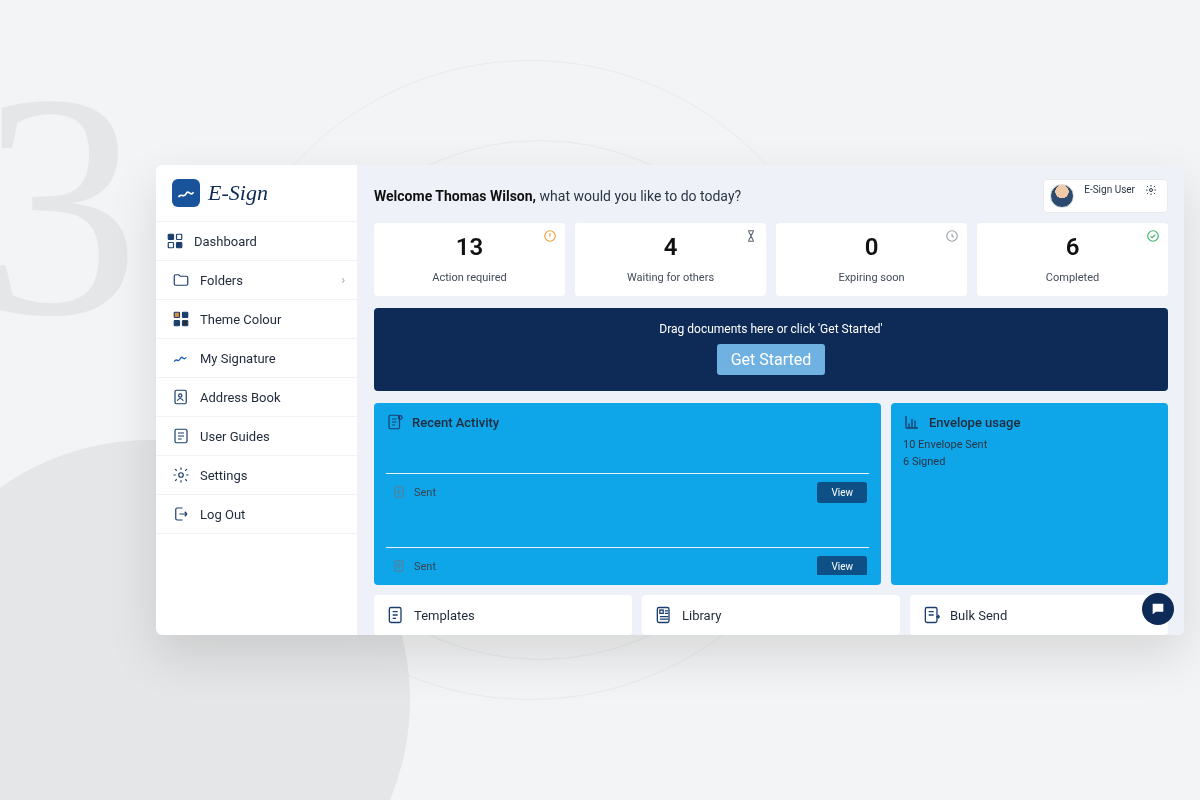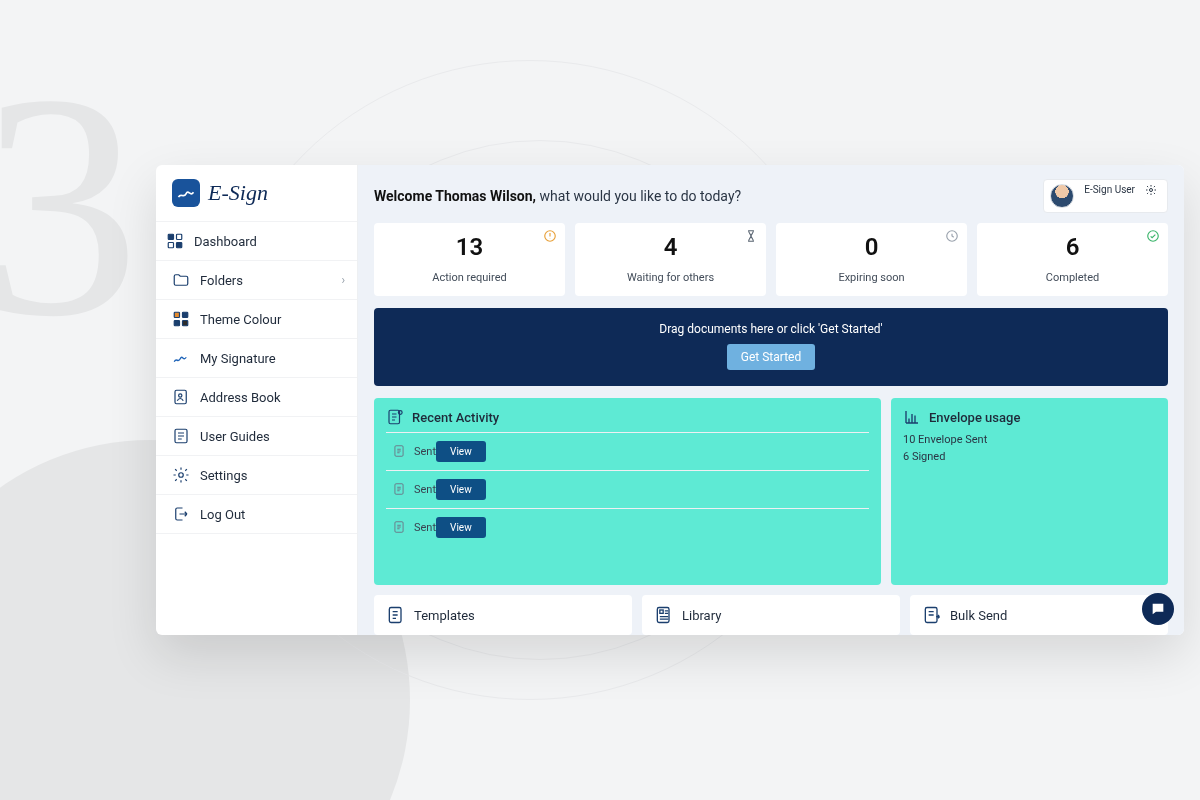--- a/index.html
+++ b/index.html
@@ -34,30 +34,30 @@
   .gear{color:#c4c9d0;}
 
   .stats{display:flex;gap:10px;padding:0 16px;}
   .stat{flex:1;background:#fff;border-radius:4px;position:relative;padding:10px 10px 12px 10px;text-align:center;}
   .stat .n{font-size:24px;font-weight:600;color:#111;}
   .stat .lbl{font-size:11px;color:#424c59;margin-top:10px;}
   .stat .corner{position:absolute;top:6px;right:8px;width:14px;height:14px;}
 
   .drop{margin:12px 16px 0 16px;background:#0e2a57;border-radius:4px;color:#fff;text-align:center;padding:14px 10px 16px 10px;}
   .drop .t{font-size:12px;}
-  .drop button{margin-top:8px;background:#6fb1e0;border:none;color:#fff;font-size:12px;padding:6px 14px;border-radius:3px;cursor:pointer;}
+  .drop button{margin-top:8px;background:#6fb1e0;border:none;color:#fff;font-size:16px;padding:6px 14px;border-radius:3px;cursor:pointer;}
 
   .row2{display:flex;gap:10px;padding:12px 16px 0 16px;flex:1;min-height:0;}
-  .card{background:#5eead4;border-radius:4px;padding:10px 12px;}
+  .card{background:#0ea5e9;border-radius:4px;padding:10px 12px;}
   .card.activity{flex:1.05;display:flex;flex-direction:column;min-height:0;}
   .card.usage{flex:0.55;}
   .card-h{display:flex;align-items:center;gap:8px;font-size:13px;color:#1f2a3a;font-weight:500;margin-bottom:6px;}
   .card-h .ico{width:18px;height:18px;color:#1b3f6e;}
   .act-list{flex:1;overflow:hidden;}
-  .act-item{display:flex;align-items:center;justify-content:flex-start;border-top:1px solid #eef0f3;padding:8px 2px 8px 6px;}
+  .act-item{display:flex;align-items:center;justify-content:space-between;border-top:1px solid #eef0f3;padding:8px 2px 8px 6px;margin-top:36px;}
   .act-item:first-child{border-top:1px solid #eef0f3;}
   .act-left{display:flex;align-items:center;gap:8px;font-size:11px;color:#3a4250;}
   .act-left .doc-ico{width:14px;height:16px;color:#6b7685;}
   .act-item button{background:#0e4f85;color:#fff;border:none;font-size:10px;padding:5px 14px;border-radius:3px;cursor:pointer;}
   .usage p{font-size:11px;color:#2a3544;line-height:1.5;}
 
   .bottom-cards{display:flex;gap:10px;padding:10px 16px 0 16px;}
   .bcard{flex:1;background:#fff;border-radius:4px;padding:10px 12px;display:flex;align-items:center;gap:8px;font-size:13px;color:#1f2a3a;}
   .bcard .ico{width:20px;height:20px;color:#1b3f6e;}
 

